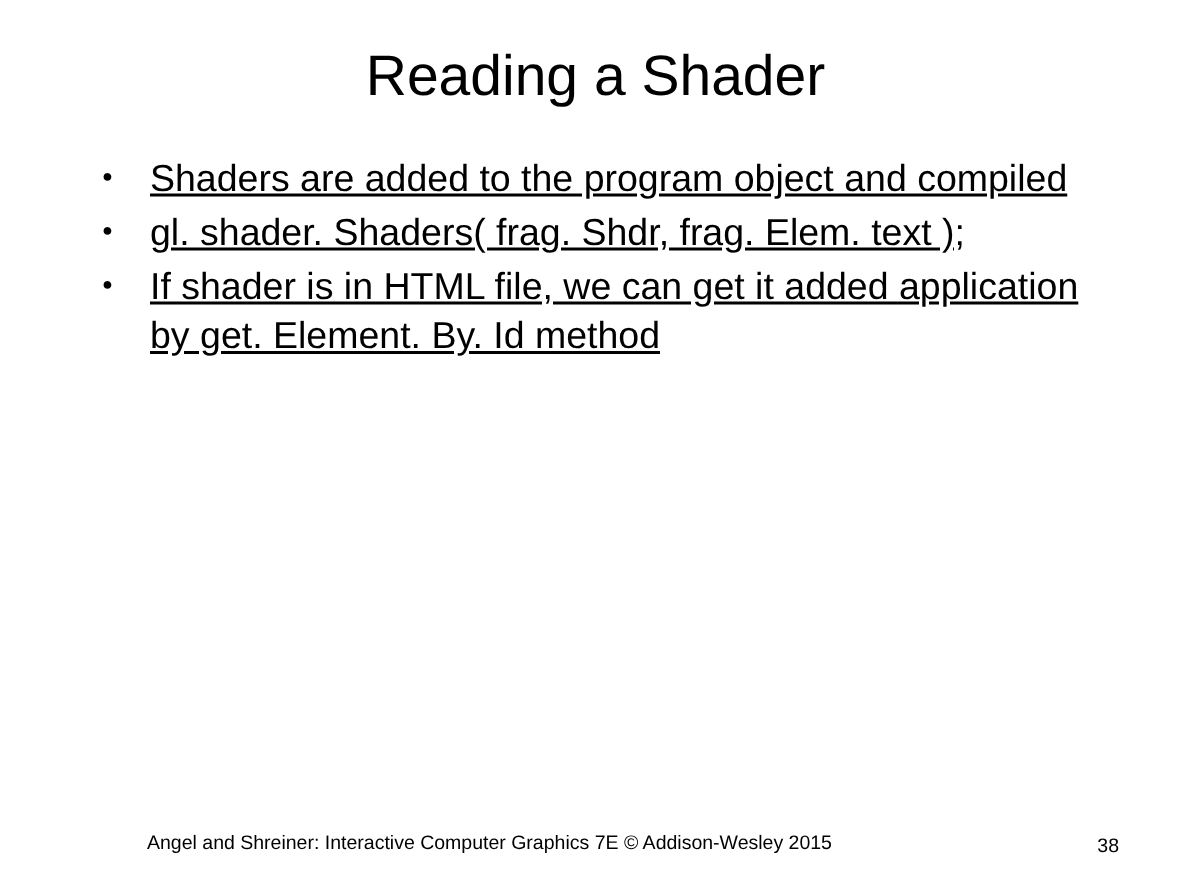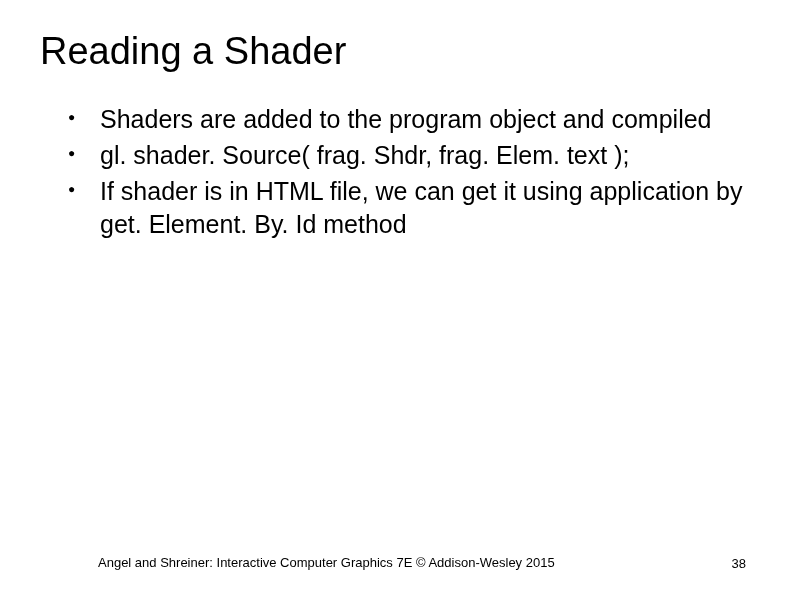--- a/index.html
+++ b/index.html
@@ -1,35 +1,35 @@
 <!DOCTYPE html>
 <html><head>
 <meta charset="utf-8">
 <style>
   * { margin: 0; padding: 0; box-sizing: border-box; }
   html, body { width: 794px; height: 595px; background: #fff; font-family: Arial, Helvetica, sans-serif; color: #000; }
   .slide { width: 794px; height: 595px; position: relative; padding: 30px 40px 0 40px; }
-  .title { font-size: 38px; margin-bottom: 30px; font-weight: 400; }
-  .content { padding: 0 10px 0 20px; }
+  .title { font-size: 38px; text-align: center; margin-bottom: 30px; font-weight: 400; }
+  .content { padding: 0 10px 0 20px; text-decoration: underline; }
   .bullet-list { list-style: none; }
   .bullet-item { position: relative; padding-left: 40px; font-size: 25px; line-height: 1.35; margin-bottom: 2px; }
   .bullet-item::before { content: "●"; position: absolute; left: 8px; top: 6px; font-size: 12px; }
   .footer { position: absolute; bottom: 24px; left: 0; width: 100%; padding: 0 48px; }
   .footer-text { font-size: 13px; text-align: right; display: inline-block; margin-left: 50px; }
   .page-num { font-size: 13px; position: absolute; right: 48px; bottom: 0; }
 </style>
 </head>
 <body>
 
 <div class="slide">
   <h1 class="title">Reading a Shader</h1>
   <div class="content">
     <ul class="bullet-list">
       <li class="bullet-item">Shaders are added to the program object and compiled</li>
-      <li class="bullet-item"> gl. shader. Source( frag. Shdr, frag. Elem. text );</li>
-      <li class="bullet-item">If shader is in HTML file, we can get it using application by get. Element. By. Id method</li>
+      <li class="bullet-item"> gl. shader. Shaders( frag. Shdr, frag. Elem. text );</li>
+      <li class="bullet-item">If shader is in HTML file, we can get it added application by get. Element. By. Id method</li>
     </ul>
   </div>
   <div class="footer">
     <span class="footer-text">Angel and Shreiner: Interactive Computer Graphics 7E © Addison-Wesley 2015</span>
     <span class="page-num">38</span>
   </div>
 </div>
 
 </body></html>

